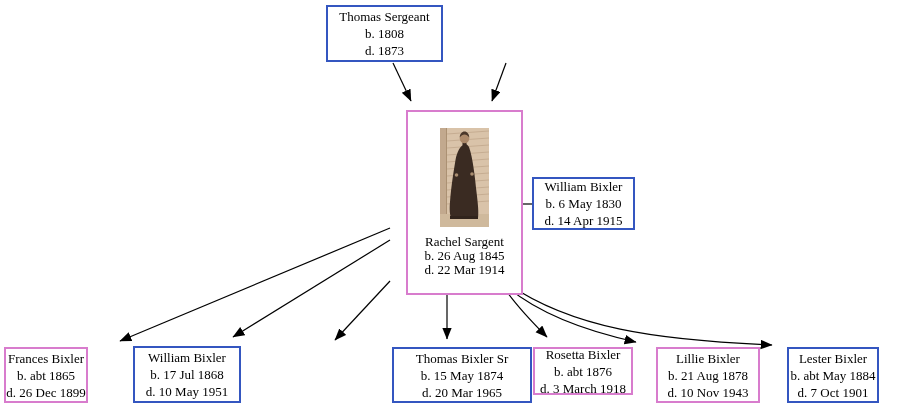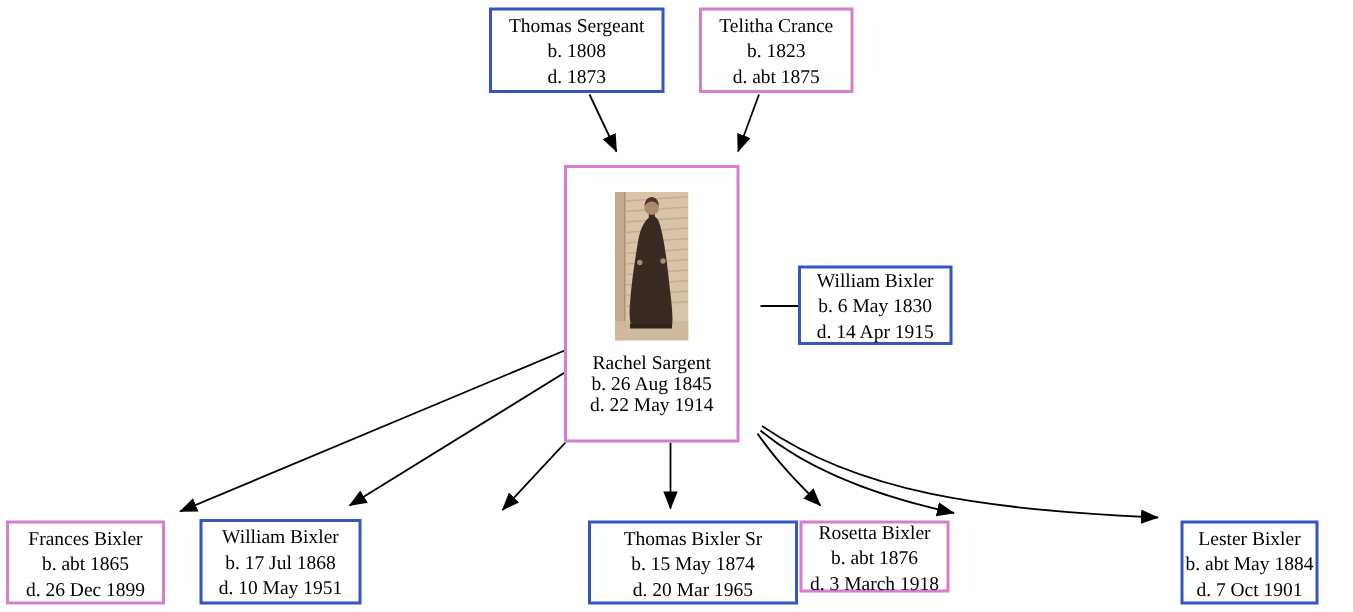--- a/index.html
+++ b/index.html
@@ -56,27 +56,22 @@
       <path d="M508,284 C572,328 655,340 772,345" marker-end="url(#ah)"></path>
     </g>
   </svg>
 
   <div class="node male" style="left:326px;top:5px;width:117px;height:57px">
     <div class="line name">Thomas Sergeant</div>
     <div class="line">b. 1808</div>
     <div class="line">d. 1873</div>
   </div>
 
-  <div class="node female" style="left:466px;top:5px;width:103px;height:57px">
-    <div class="line name">Telitha Crance</div>
-    <div class="line">b. 1823</div>
-    <div class="line">d. abt 1875</div>
-  </div>
 
-  <div class="node female node-photo" style="left:376px;top:110px;width:117px;height:185px">
+  <div class="node female node-photo" style="left:406px;top:110px;width:117px;height:185px">
     <svg class="photo" viewBox="0 0 49 99">
       <rect width="49" height="99" fill="#d9c3a9"></rect>
       <rect width="6" height="99" fill="#c2a98e"></rect>
       <rect x="6" width="1" height="99" fill="#ab9173"></rect>
       <g stroke="#c6ad92" stroke-width="1.1">
         <line x1="7" y1="6" x2="49" y2="3"></line>
         <line x1="7" y1="13" x2="49" y2="10"></line>
         <line x1="7" y1="20" x2="49" y2="17"></line>
         <line x1="7" y1="27" x2="49" y2="24"></line>
         <line x1="7" y1="34" x2="49" y2="31"></line>
@@ -91,30 +86,30 @@
       <path d="M24.5,16 C20,18 17,24 15.5,32 C13.5,44 11,60 10,74 C9.3,82 10,87 11,90 L38,90 C38.8,84 38,76 36.5,64 C35,50 33,30 29,19 C27.5,16.5 26,16 24.5,16 Z" fill="#3a2b22"></path>
       <rect x="10" y="88" width="28" height="3" fill="#31241c"></rect>
       <circle cx="16.5" cy="47" r="1.8" fill="#a98d70"></circle>
       <circle cx="32" cy="46" r="1.8" fill="#a98d70"></circle>
       <rect x="22.5" y="13.5" width="4" height="4" fill="#3a2b22"></rect>
       <circle cx="24.5" cy="10.5" r="4.8" fill="#ad8a6b"></circle>
       <path d="M19.7,9.5 C19.8,5.8 21.9,3.4 24.5,3.4 C27.1,3.4 29.2,5.8 29.3,9.5 C27.8,7.2 26.3,6.4 24.5,6.4 C22.7,6.4 21.2,7.2 19.7,9.5 Z" fill="#4a372a"></path>
     </svg>
     <div class="line name">Rachel Sargent</div>
     <div class="line">b. 26 Aug 1845</div>
-    <div class="line">d. 22 May 1914</div>
+    <div class="line">d. 22 Mar 1914</div>
   </div>
 
   <div class="node male" style="left:532px;top:177px;width:103px;height:53px">
     <div class="line name">William Bixler</div>
     <div class="line">b. 6 May 1830</div>
     <div class="line">d. 14 Apr 1915</div>
   </div>
 
-  <div class="node female" style="left:4px;top:347px;width:106px;height:56px">
+  <div class="node female" style="left:4px;top:347px;width:84px;height:56px">
     <div class="line name">Frances Bixler</div>
     <div class="line">b. abt 1865</div>
     <div class="line">d. 26 Dec 1899</div>
   </div>
 
   <div class="node male" style="left:133px;top:346px;width:108px;height:57px">
     <div class="line name">William Bixler</div>
     <div class="line">b. 17 Jul 1868</div>
     <div class="line">d. 10 May 1951</div>
   </div>
@@ -125,20 +120,25 @@
     <div class="line">b. 15 May 1874</div>
     <div class="line">d. 20 Mar 1965</div>
   </div>
 
   <div class="node female" style="left:533px;top:347px;width:100px;height:48px">
     <div class="line name">Rosetta Bixler</div>
     <div class="line">b. abt 1876</div>
     <div class="line">d. 3 March 1918</div>
   </div>
 
+  <div class="node female" style="left:656px;top:347px;width:104px;height:56px">
+    <div class="line name">Lillie Bixler</div>
+    <div class="line">b. 21 Aug 1878</div>
+    <div class="line">d. 10 Nov 1943</div>
+  </div>
 
   <div class="node male" style="left:787px;top:347px;width:92px;height:56px">
     <div class="line name">Lester Bixler</div>
     <div class="line">b. abt May 1884</div>
     <div class="line">d. 7 Oct 1901</div>
   </div>
 
 </div>
 
 </body></html>

